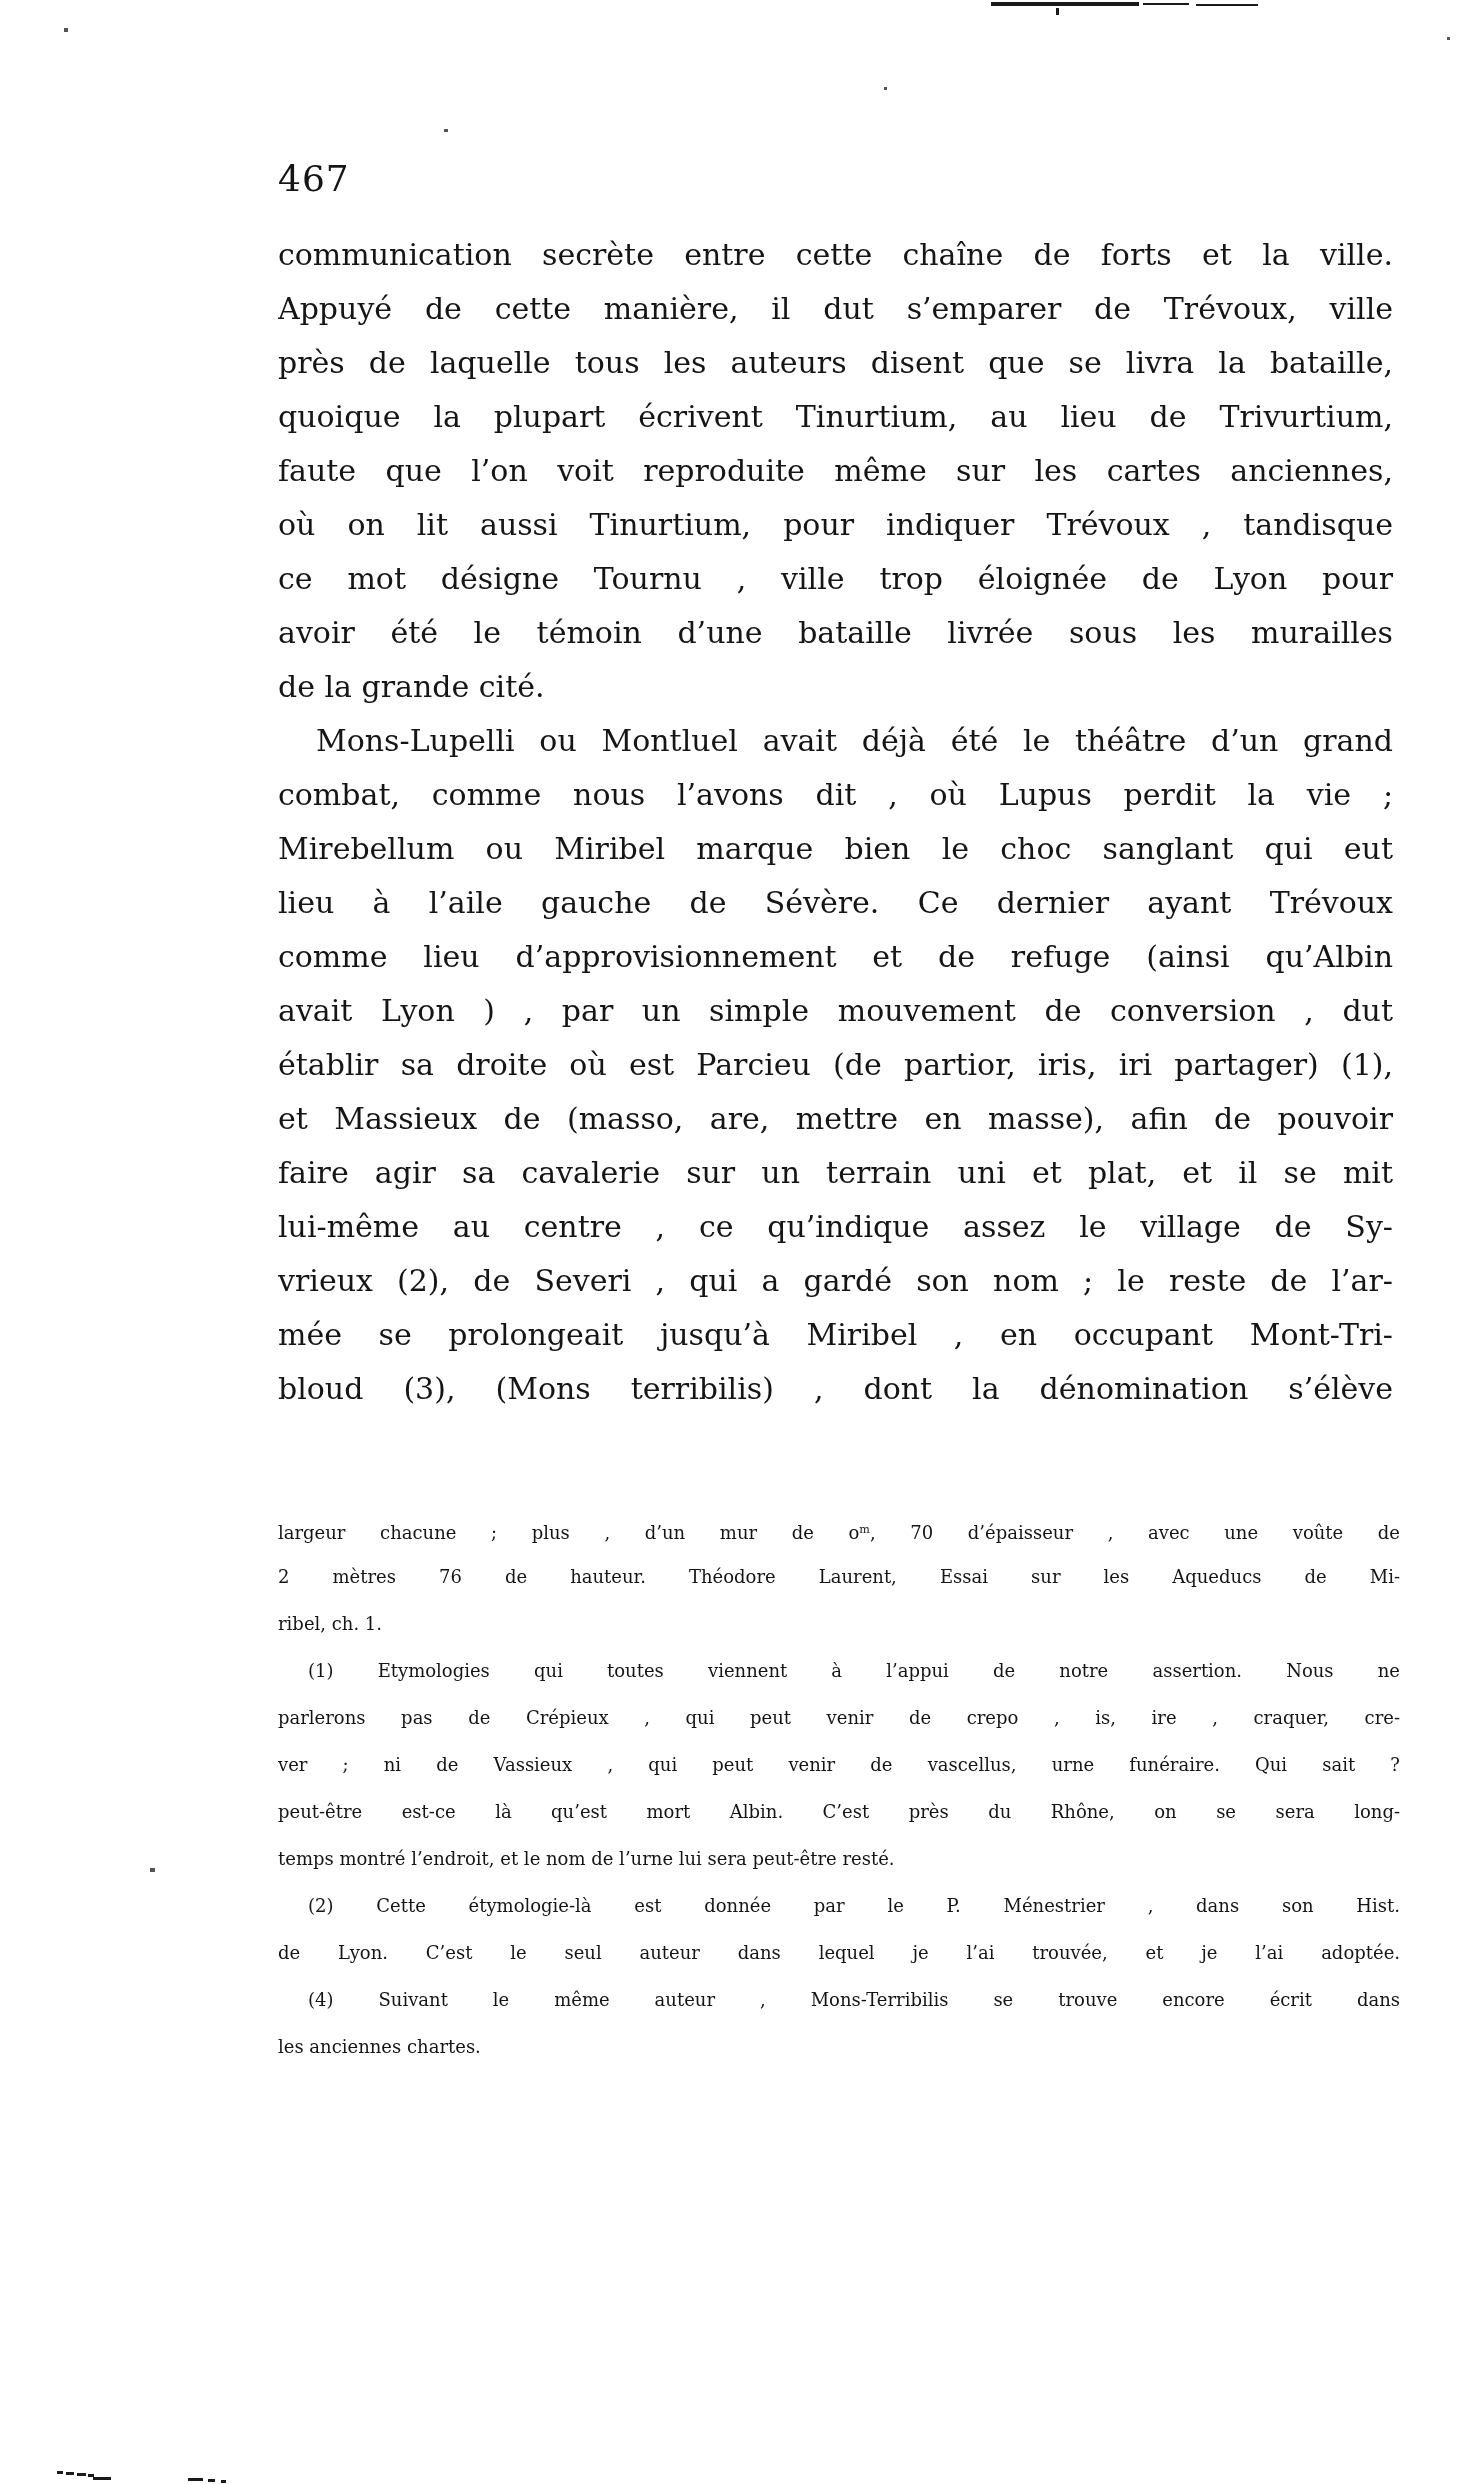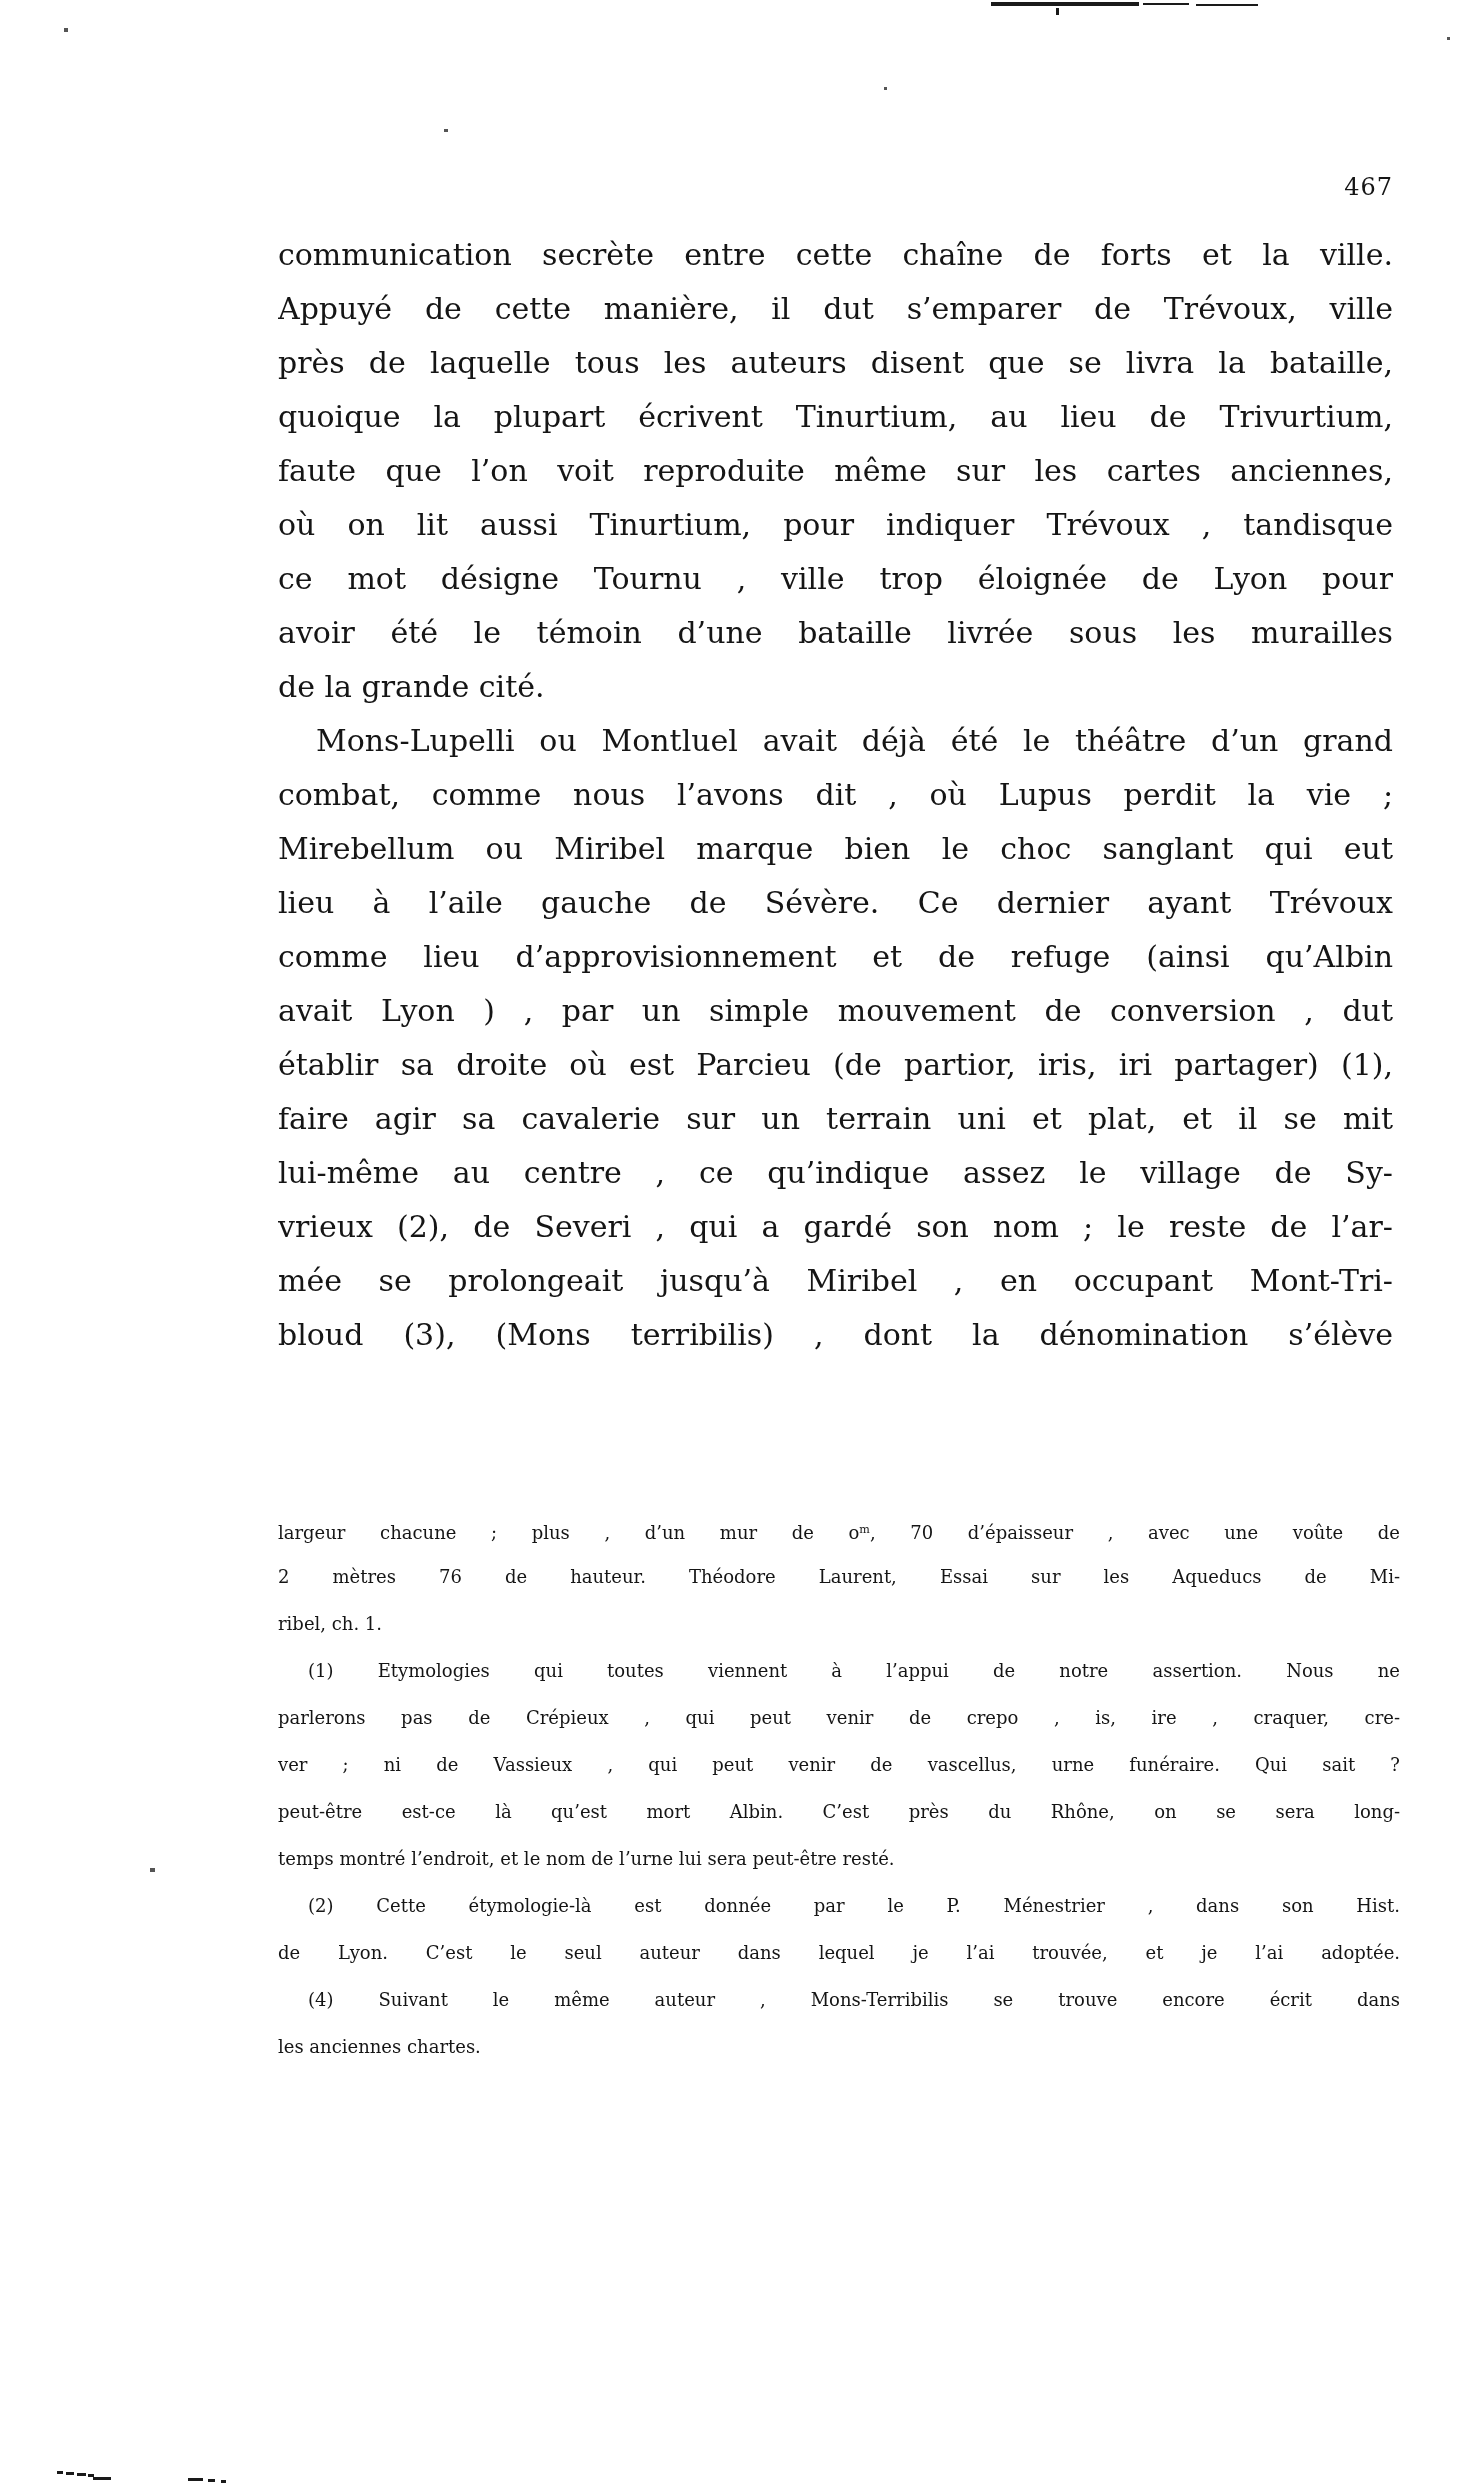--- a/index.html
+++ b/index.html
@@ -12,24 +12,23 @@
     font-family: "DejaVu Serif", "Liberation Serif", serif;
     color: #151515;
   }
   .folio {
     position: absolute;
     left: 278px;
     top: 158px;
     width: 1115px;
     height: 42px;
     line-height: 42px;
-    font-size: 24px;
-    text-align: right;
+    font-size: 36px;
+    text-align: left;
     letter-spacing: 1px;
-    margin-top: 8px;
   }
   .textblock { position: absolute; left: 278px; width: 1115px; }
   .main { top: 228px;  font-size: 30px; }
   .foot { top: 1506px; font-size: 18px; width: 1122px; }
   .main .line { height: 54px; line-height: 54px; text-align: center; }
   .foot .line { height: 47px; line-height: 47px; }
   .line { overflow: hidden; text-align: left; text-align-last: left; }
   .line.j { text-align: justify; text-align-last: justify; }
   .main .line.ind { text-indent: 38px; }
   .foot .line.ind { text-indent: 30px; }
@@ -76,20 +75,21 @@
       <div class="line j"><span>ce mot désigne Tournu , ville trop éloignée de Lyon pour</span></div>
       <div class="line j"><span>avoir été le témoin d’une bataille livrée sous les murailles</span></div>
       <div class="line"><span>de la grande cité.</span></div>
       <div class="line j ind"><span class="i">Mons-Lupelli</span><span> ou Montluel avait déjà été le théâtre d’un grand</span></div>
       <div class="line j"><span>combat, comme nous l’avons dit , où Lupus perdit la vie ;</span></div>
       <div class="line j"><span class="i">Mirebellum</span><span> ou Miribel marque bien le choc sanglant qui eut</span></div>
       <div class="line j"><span>lieu à l’aile gauche de Sévère. Ce dernier ayant Trévoux</span></div>
       <div class="line j"><span>comme lieu d’approvisionnement et de refuge (ainsi qu’Albin</span></div>
       <div class="line j"><span>avait Lyon ) , par un simple mouvement de conversion , dut</span></div>
       <div class="line j"><span>établir sa droite où est Parcieu (de </span><span class="i">partior</span><span>, </span><span class="i">iris</span><span>, </span><span class="i">iri</span><span> partager) (1),</span></div>
+      <div class="line j"><span>et Massieux de (</span><span class="i">masso</span><span>, </span><span class="i">are</span><span>, mettre en masse), afin de pouvoir</span></div>
       <div class="line j"><span>faire agir sa cavalerie sur un terrain uni et plat, et il se mit</span></div>
       <div class="line j"><span>lui-même au centre , ce qu’indique assez le village de Sy-</span></div>
       <div class="line j"><span>vrieux (2), de Severi , qui a gardé son nom ; le reste de l’ar-</span></div>
       <div class="line j"><span>mée se prolongeait jusqu’à Miribel , en occupant Mont-Tri-</span></div>
       <div class="line j"><span>bloud (3), (</span><span class="i">Mons terribilis</span><span>) , dont la dénomination s’élève</span></div>
     </div>
 
   <div class="textblock foot">
       <div class="line j"><span>largeur chacune ; plus , d’un mur de o</span><span class="sup">m</span><span>, 70 d’épaisseur , avec une voûte de</span></div>
       <div class="line j"><span>2 mètres 76 de hauteur. Théodore Laurent, </span><span class="i">Essai sur les Aqueducs de Mi-</span></div>

